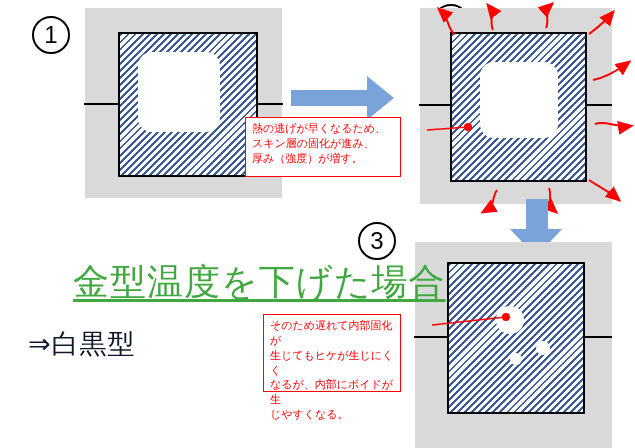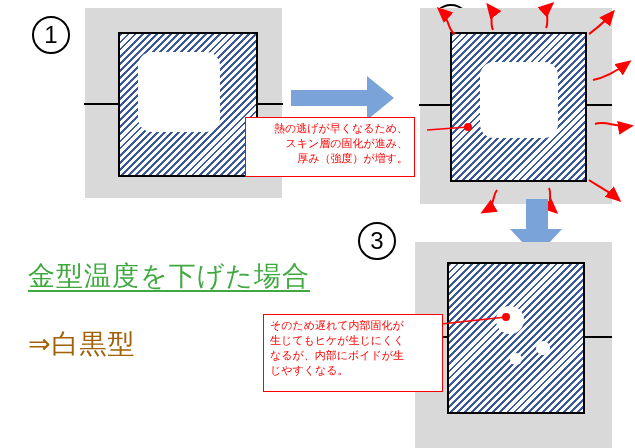--- a/index.html
+++ b/index.html
@@ -31,25 +31,25 @@
     font-size:11px;color:#111;line-height:1.35;white-space:pre-line;
   }
   
   .callout{
     border:1.3px solid #ff0000;background:#ffffff;color:#ff0000;
     font-size:11px;line-height:1.35;padding:3px 6px;white-space:pre-line;
     box-sizing:border-box;
   }
   
   .footer-title{
-    font-size:27px;color:#3fa93f;text-decoration:underline;
-    text-underline-offset:5px;letter-spacing:1px;
+    font-size:36px;color:#3fa93f;text-decoration:underline;
+    text-underline-offset:5px;letter-spacing:1px;margin-left:45px;
   }
   .footer-result{
-    font-size:27px;color:#a16207;letter-spacing:1px;
+    font-size:27px;color:#0f172a;letter-spacing:1px;
   }
   svg{display:block;}
 </style>
 </head>
 <body>
 
 <div class="canvas">
 
   <div class="abs step-badge" style="left:32px;top:16px;">
     <span>1</span>
@@ -93,21 +93,21 @@
     <path d="M184,34 C192,28 198,24 208,12" stroke="#ff0000" stroke-width="2" fill="none" marker-end="url(#redhead)"></path>
     <path d="M188,80 C198,78 208,74 224,62" stroke="#ff0000" stroke-width="2" fill="none" marker-end="url(#redhead)"></path>
     <path d="M190,124 C200,120 212,128 226,126" stroke="#ff0000" stroke-width="2" fill="none" marker-end="url(#redhead)"></path>
     <path d="M184,180 C192,186 200,188 214,200" stroke="#ff0000" stroke-width="2" fill="none" marker-end="url(#redhead)"></path>
     <path d="M144,188 C148,196 140,202 151,212" stroke="#ff0000" stroke-width="2" fill="none" marker-end="url(#redhead)"></path>
     <path d="M92,190 C86,198 92,204 78,212" stroke="#ff0000" stroke-width="2" fill="none" marker-end="url(#redhead)"></path>
     <line x1="22" y1="130" x2="63" y2="127" stroke="#ff0000" stroke-width="1.5"></line>
     <circle cx="63" cy="127" r="4" fill="#ff0000"></circle>
   </svg>
 
-  <div class="abs callout" style="left:245px;top:117px;width:170px;height:60px;text-align:right;">熱の逃げが早くなるため、
+  <div class="abs callout" style="left:245px;top:117px;width:156px;height:60px;">熱の逃げが早くなるため、
 スキン層の固化が進み、
 厚み（強度）が増す。</div>
 
   <svg class="abs" style="left:500px;top:199px;" width="72" height="60" viewBox="0 0 72 60">
     <polygon points="26,0 48,0 48,30 62,30 36,58 10,30 26,30" fill="#7aa3d9"></polygon>
   </svg>
 
   <div class="abs mold" style="left:415px;top:242px;width:197px;height:206px;">
     <div class="cavity" style="left:32px;top:20px;width:138px;height:152px;">
       <div class="void" style="left:47px;top:42px;width:28px;height:28px;"></div>
@@ -116,21 +116,21 @@
     </div>
   </div>
   <div class="parting-line" style="left:414px;top:336px;width:33px;"></div>
   <div class="parting-line" style="left:585px;top:336px;width:27px;"></div>
 
   <svg class="abs" style="left:430px;top:308px;pointer-events:none;" width="85" height="22" viewBox="0 0 85 22">
     <line x1="2" y1="17" x2="76" y2="9" stroke="#ff0000" stroke-width="1.5"></line>
     <circle cx="76" cy="9" r="4" fill="#ff0000"></circle>
   </svg>
 
-  <div class="abs callout" style="left:263px;top:314px;width:180px;height:78px;">そのため遅れて内部固化が
+  <div class="abs callout" style="left:263px;top:314px;width:138px;height:78px;">そのため遅れて内部固化が
 生じてもヒケが生じにくく
 なるが、内部にボイドが生
 じやすくなる。</div>
 
   <div class="abs footer-title" style="left:28px;top:258px;">金型温度を下げた場合</div>
   <div class="abs footer-result" style="left:28px;top:326px;">⇒白黒型</div>
 
 </div>
 
 </body></html>

